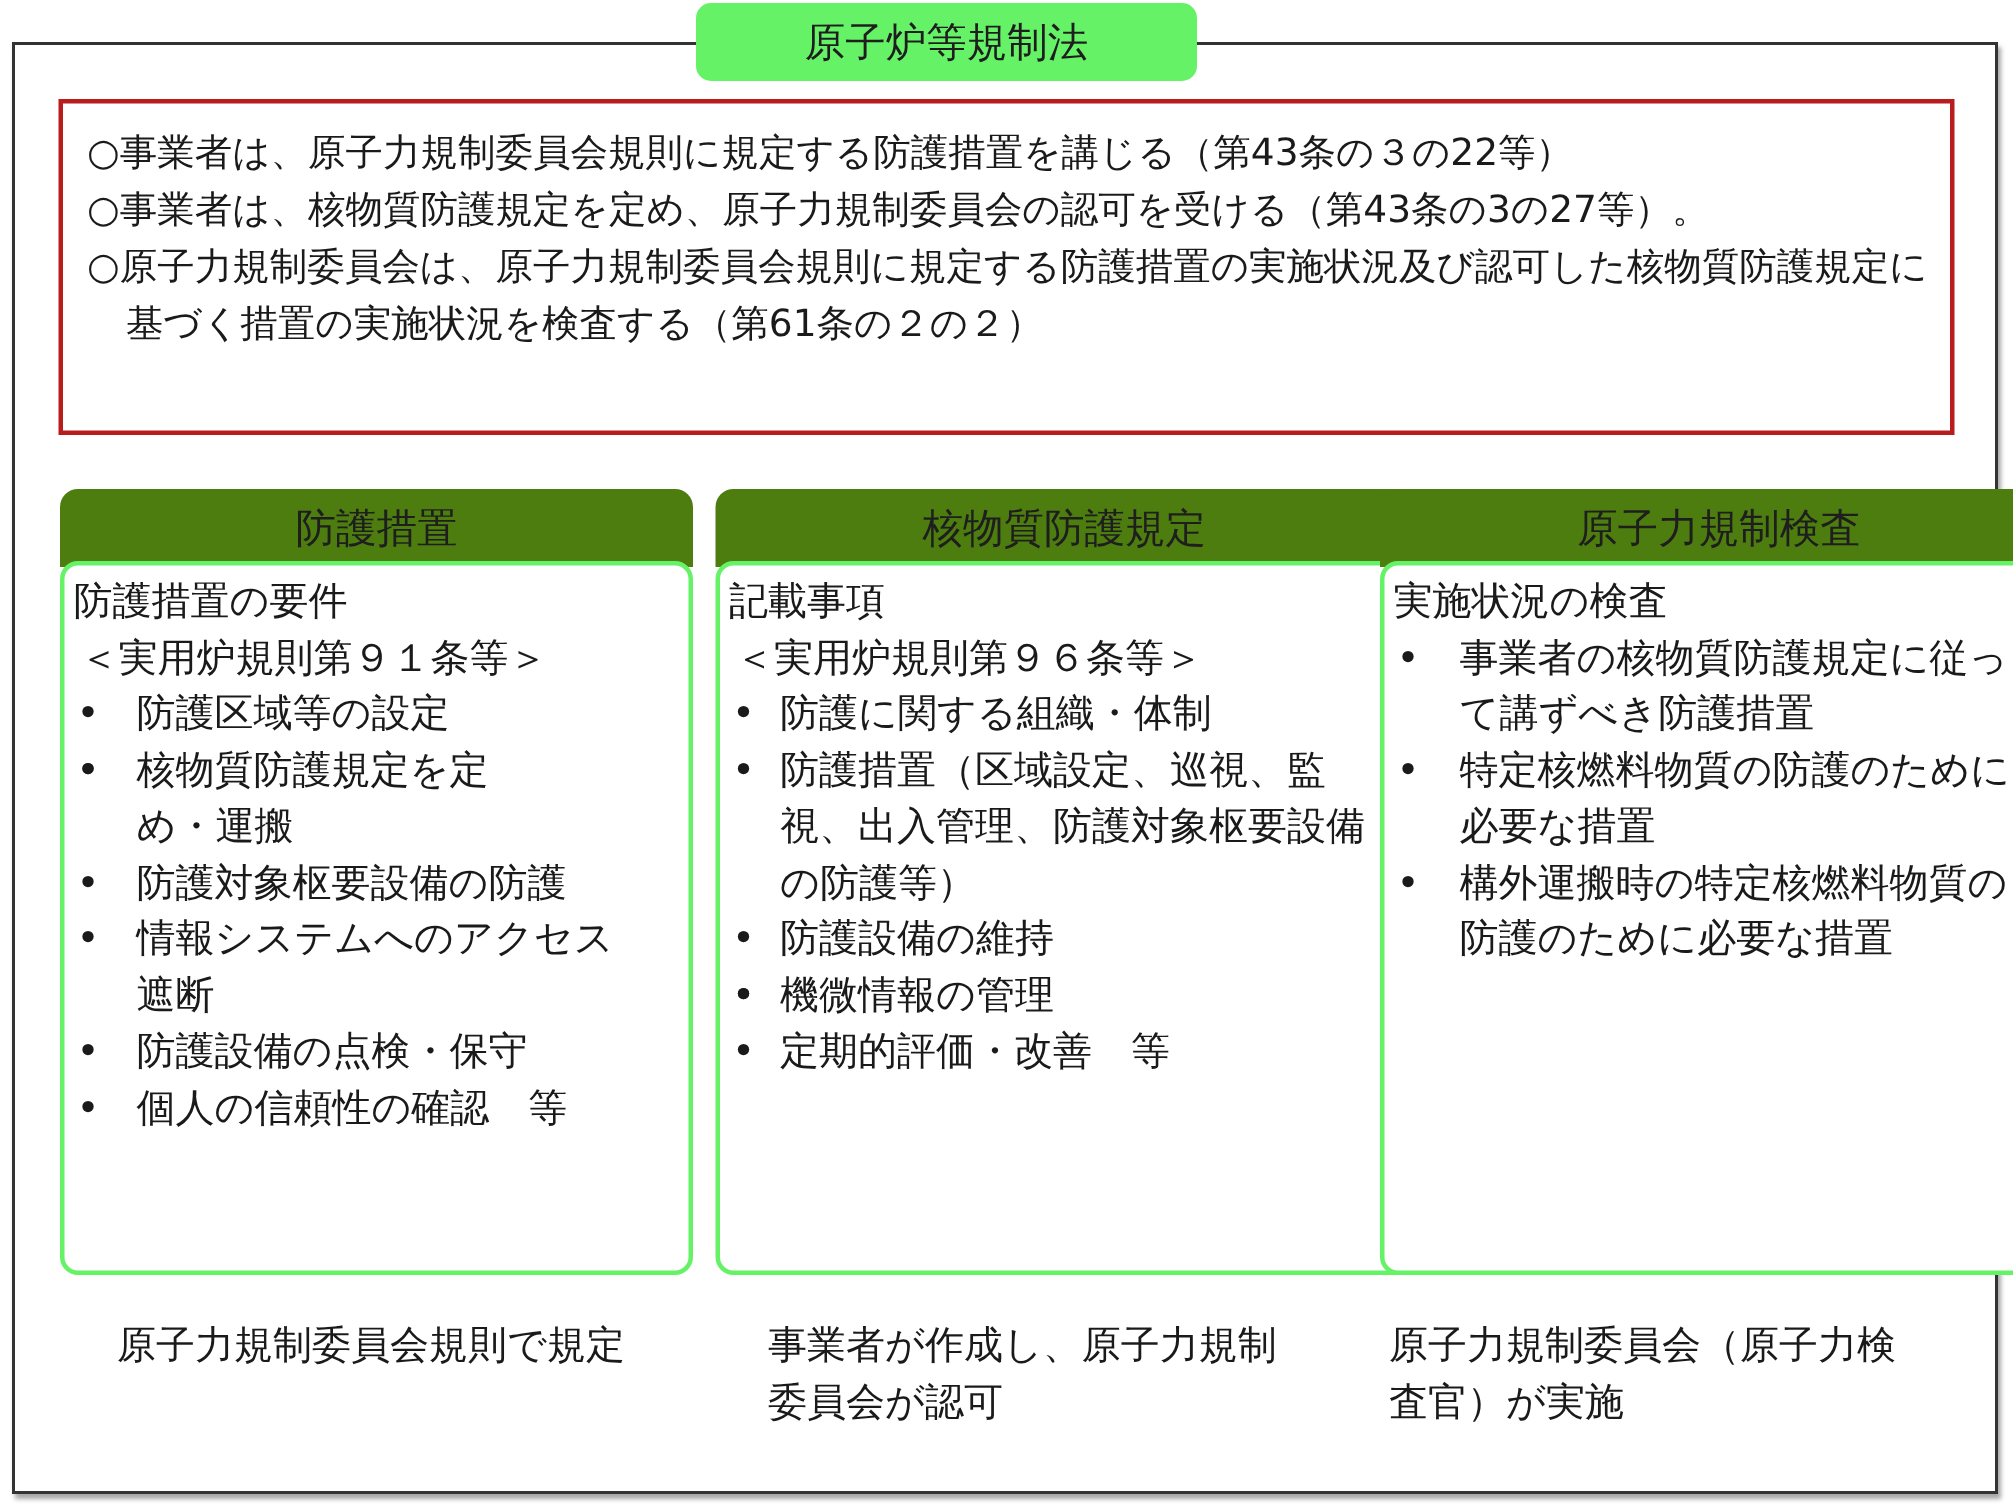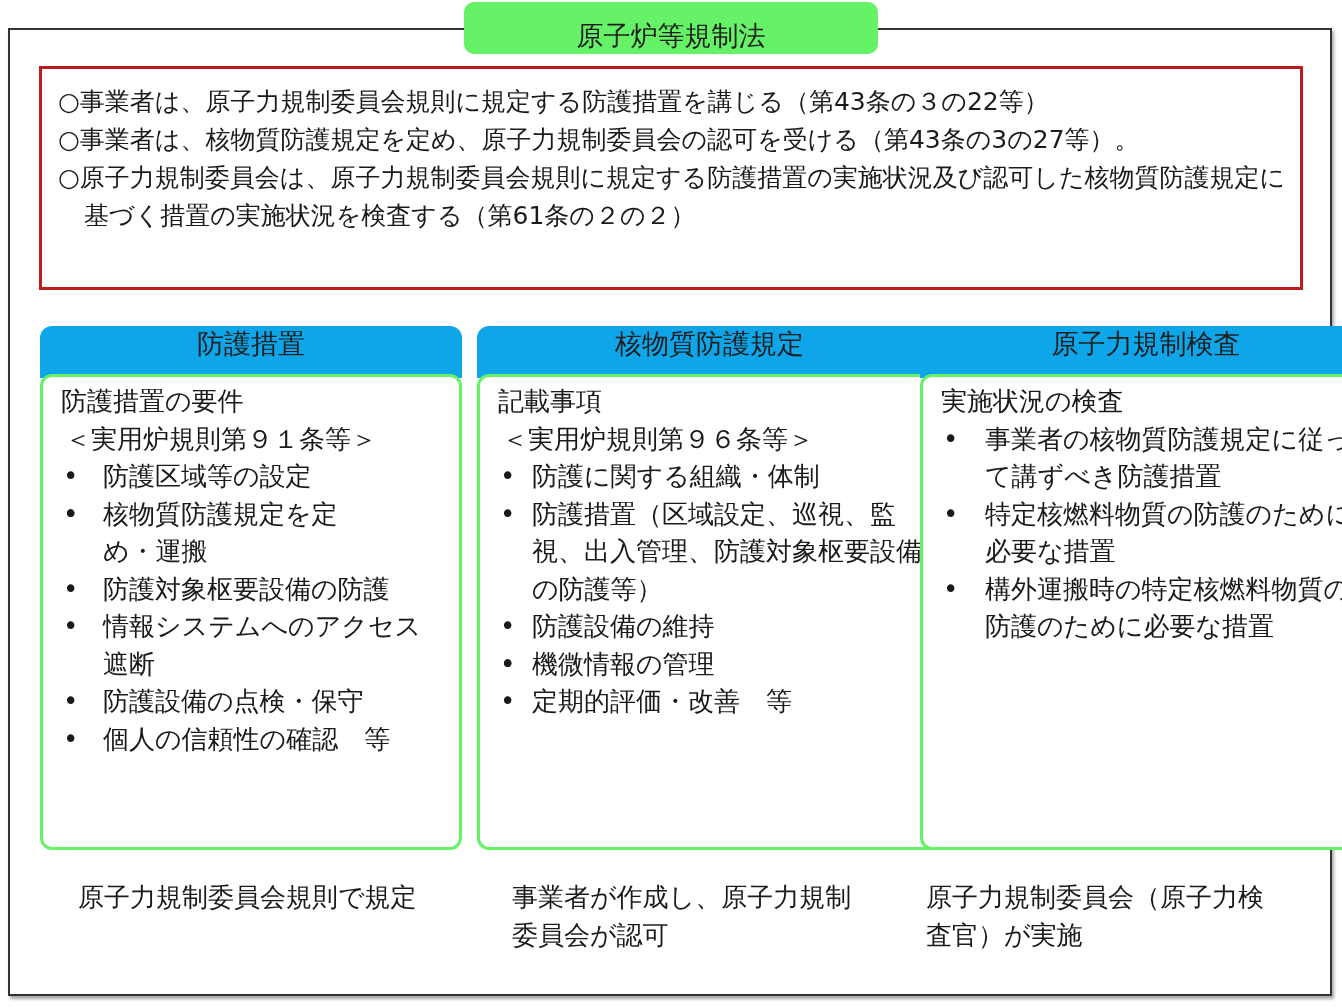--- a/index.html
+++ b/index.html
@@ -1,32 +1,32 @@
 <!DOCTYPE html>
 <html><head>
 <meta charset="utf-8">
 <style>
   html, body { margin:0; padding:0; background:#ffffff; }
   body { width:1342px; height:1008px; position:relative; overflow:hidden;
          font-family:"DejaVu Sans","Liberation Sans",sans-serif; color:#1a1a1a; }
   .frame { position:absolute; left:8px; top:28px; width:1324px; height:968px;
            border:2px solid #333333; box-sizing:border-box;
            box-shadow:2px 3px 3px rgba(0,0,0,0.35); }
-  .title-pill { position:absolute; left:464px; top:2px; width:414px; height:52px;
-                background:#66f266; border-radius:10px; display:flex; align-items:flex-end;
+  .title-pill { position:absolute; left:464px; top:2px; width:334px; height:52px;
+                background:#66f266; border-radius:10px; display:flex; align-items:center;
                 justify-content:center; font-size:27px; color:#1e1e1e; }
   .summary { position:absolute; left:39px; top:66px; width:1264px; height:224px;
              border:3px solid #b91c1c; box-sizing:border-box; padding:14px 16px 0 16px;
              font-size:25px; line-height:38px; }
   .summary p { margin:0; padding-left:26px; text-indent:-26px; }
   .col { position:absolute; top:326px; }
-  .col-head { height:52px; background:#0ea5e9; border-radius:12px 12px 0 0;
-              display:flex; align-items:flex-start; justify-content:center; font-size:27px; color:#1e1e1e; }
+  .col-head { height:52px; background:#4d7c0f; border-radius:12px 12px 0 0;
+              display:flex; align-items:center; justify-content:center; font-size:27px; color:#1e1e1e; }
   .col-body { border:3px solid #66f266; border-radius:12px; background:#fff;
-              margin-top:0; box-sizing:border-box; padding:6px 10px 0 18px;
+              margin-top:0; box-sizing:border-box; padding:6px 10px 0 6px;
               font-size:26px; line-height:37.5px; }
   .col-body .sub { margin:0; }
   .col-body .ref { margin:0; padding-left:4px; }
   .col-body ul { list-style:none; margin:0; padding:0; }
   .col-body li { position:relative; padding-left:42px; }
   .col-body li .bullet { position:absolute; left:2px; top:0; }
   .col3 .col-body li { padding-left:44px; }
   .foot { position:absolute; top:878px; font-size:26px; line-height:38px; }
 </style>
 </head>

